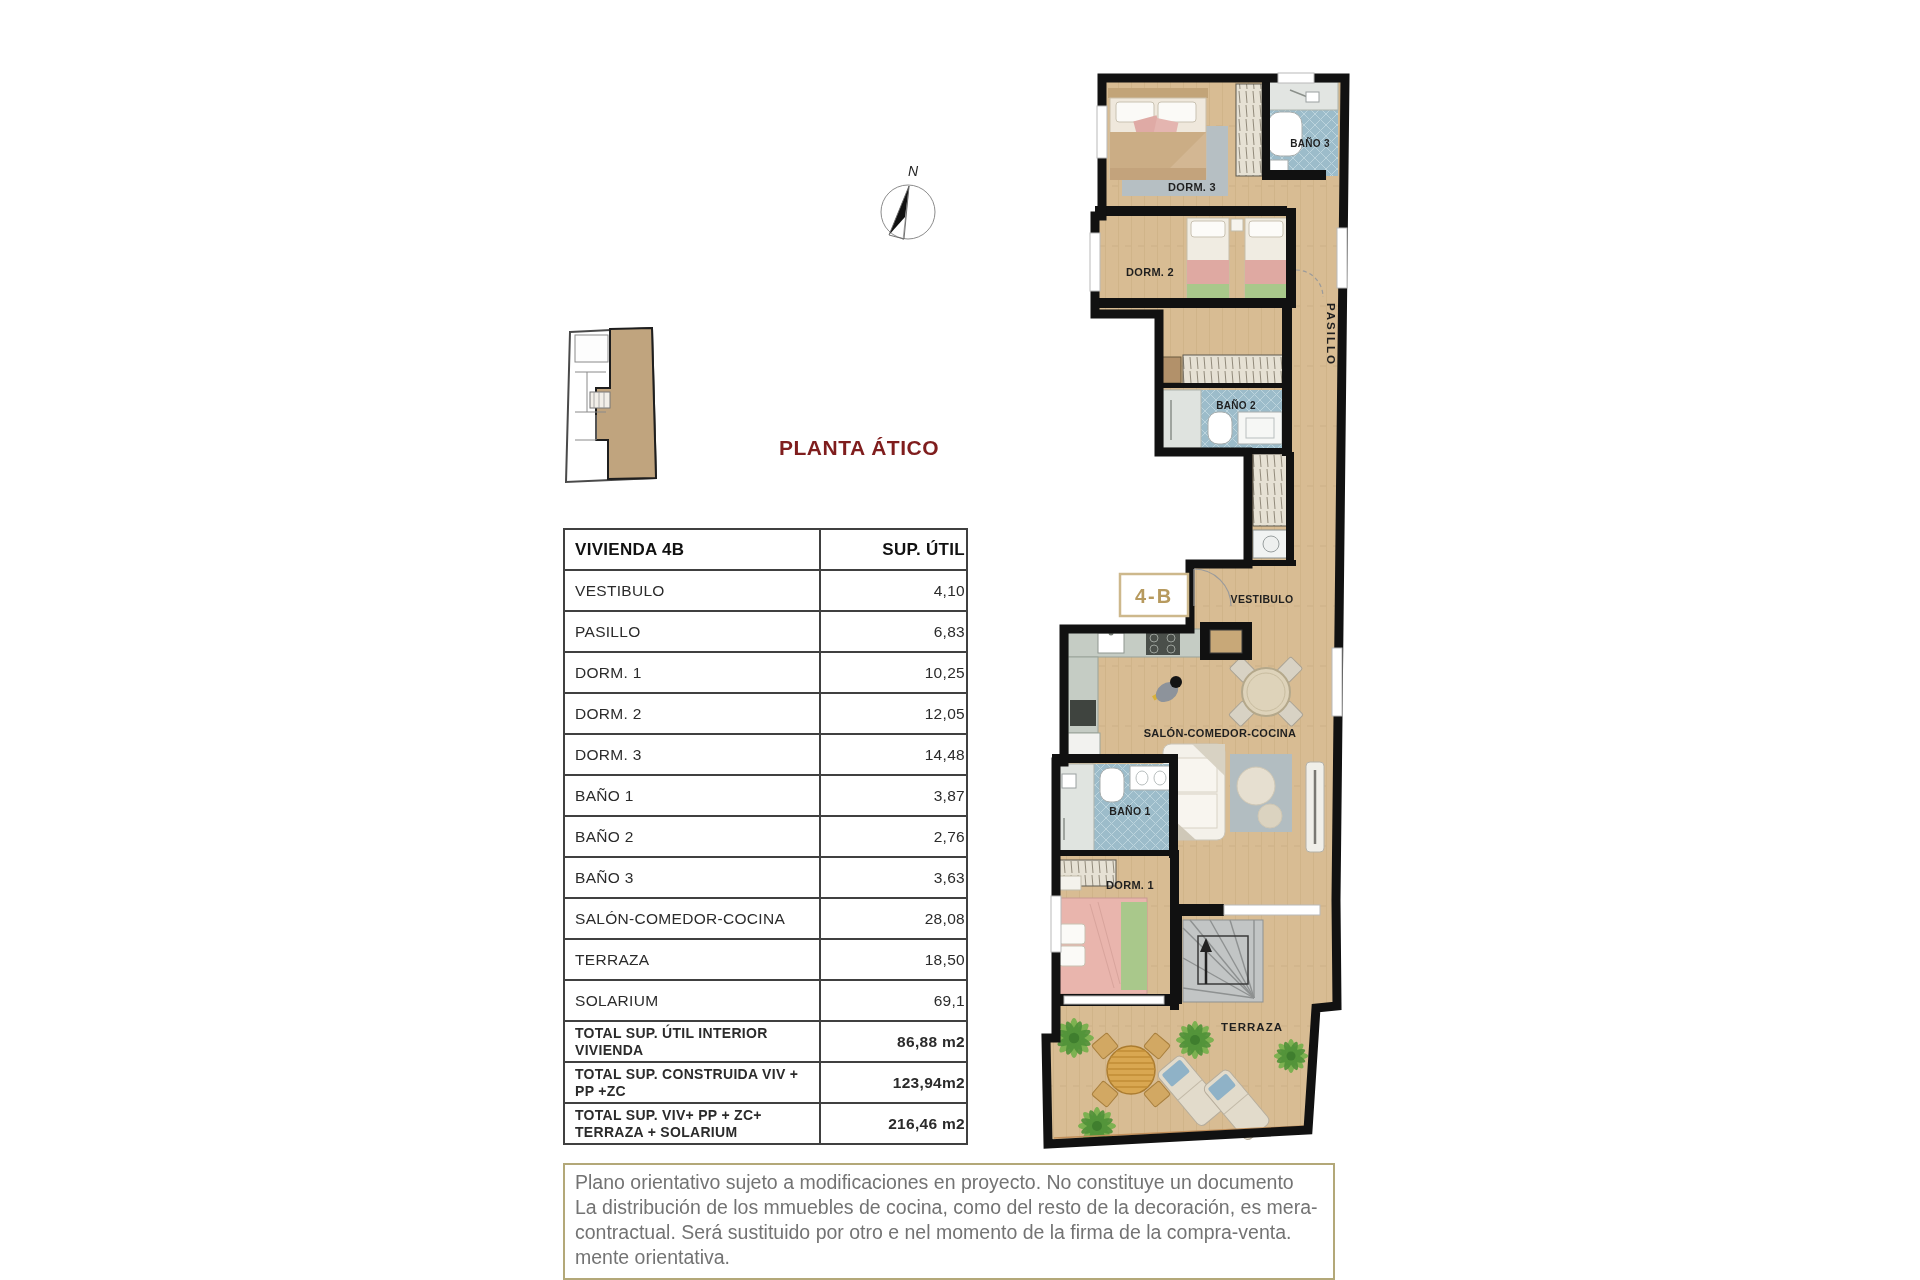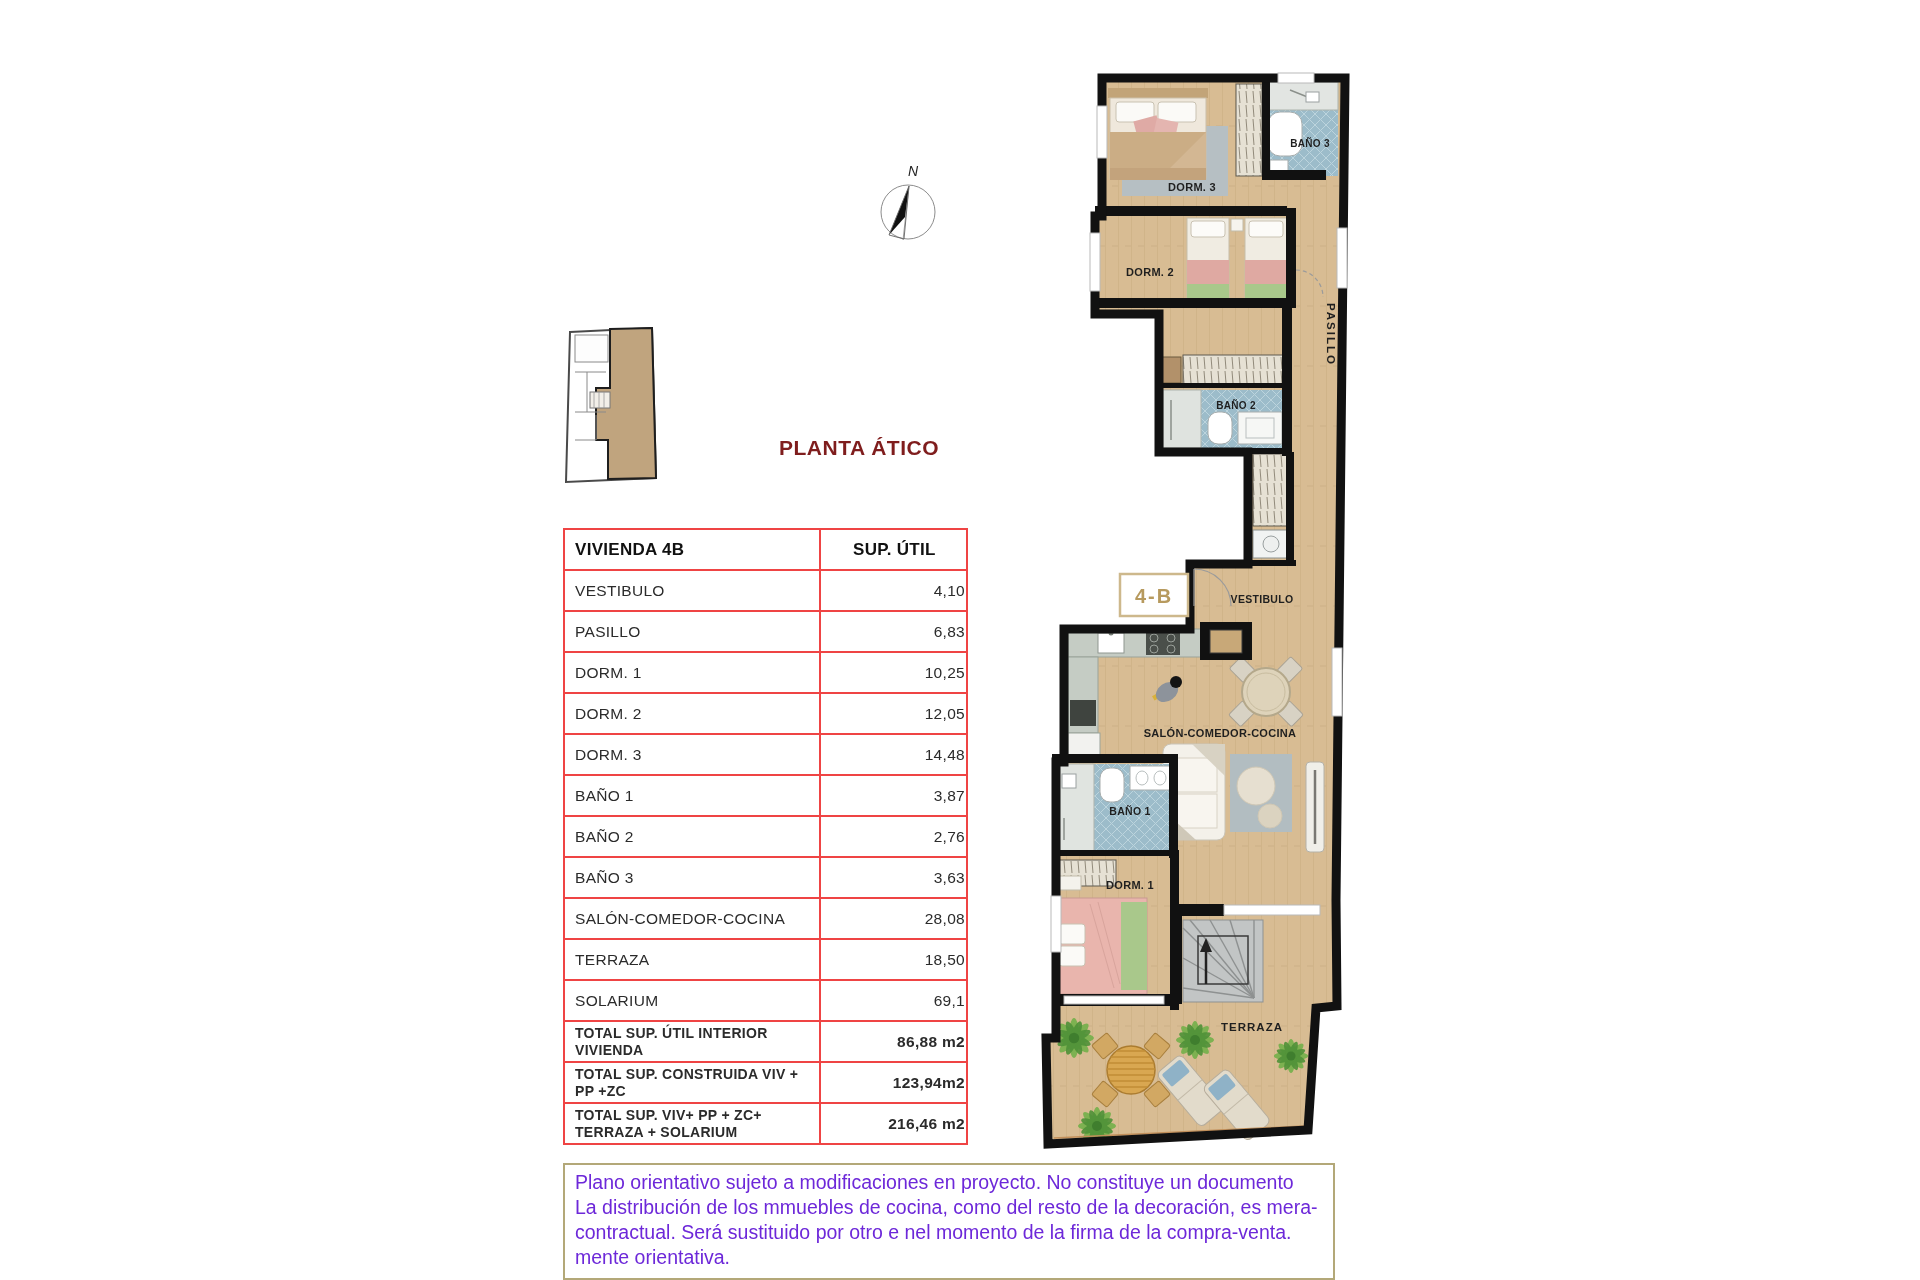--- a/index.html
+++ b/index.html
@@ -6,32 +6,32 @@
   body{width:1920px;height:1280px;position:relative;overflow:hidden;
        font-family:"Liberation Sans", sans-serif;color:#1a1a1a;}
   .abs{position:absolute;}
 
   
   #plan-title{left:779px;top:436px;font-size:21px;font-weight:bold;letter-spacing:.5px;color:#7f1d1d;text-align:right;}
 
   
   #areas-table{left:563px;top:528px;}
   #areas-table table{border-collapse:collapse;}
-  #areas-table td{border:2px solid #ef4444;font-size:15.5px;color:#2b2b2b;letter-spacing:.3px;}
+  #areas-table td{border:2px solid #404040;font-size:15.5px;color:#2b2b2b;letter-spacing:.3px;}
   #areas-table td.lbl{width:242px;padding:0 0 0 10px;height:39px;text-align:left;}
   #areas-table td.val{width:112px;text-align:right;}
   #areas-table tr.hdr td{font-weight:bold;font-size:17px;color:#111;height:37px;}
-  #areas-table tr.hdr td.val{text-align:left;padding-left:32px;}
+  #areas-table tr.hdr td.val{text-align:right;padding-left:32px;}
   #areas-table tr.total td{font-weight:bold;height:37px;}
   #areas-table tr.total td.lbl{font-size:14px;line-height:1.18;padding-right:2px;}
   #areas-table tr.total td.val{font-size:15.5px;}
 
   
   #disclaimer{left:563px;top:1163px;width:748px;border:2px solid #b3a878;
-              padding:5px 10px 8px 10px;font-size:19.5px;line-height:25px;color:#6d28d9;}
+              padding:5px 10px 8px 10px;font-size:19.5px;line-height:25px;color:#737373;}
 
   svg text{font-family:"Liberation Sans", sans-serif;}
 </style>
 </head>
 <body>
 
 <svg class="abs" id="key-plan" style="left:556px;top:320px;" width="112" height="175" viewBox="0 0 112 175">
   <path d="M14,12 L96,8 L100,158 L10,162 Z" fill="#ffffff" stroke="#4a4a4a" stroke-width="2"></path>
   <path d="M54,9 L96,8 L100,158 L52,159 L52,120 L40,120 L40,68 L54,68 Z" fill="#c0a47e" stroke="#1e1e1e" stroke-width="2"></path>
   <rect x="19" y="15" width="33" height="27" fill="#fdfdfd" stroke="#8a8a8a" stroke-width="1"></rect>

